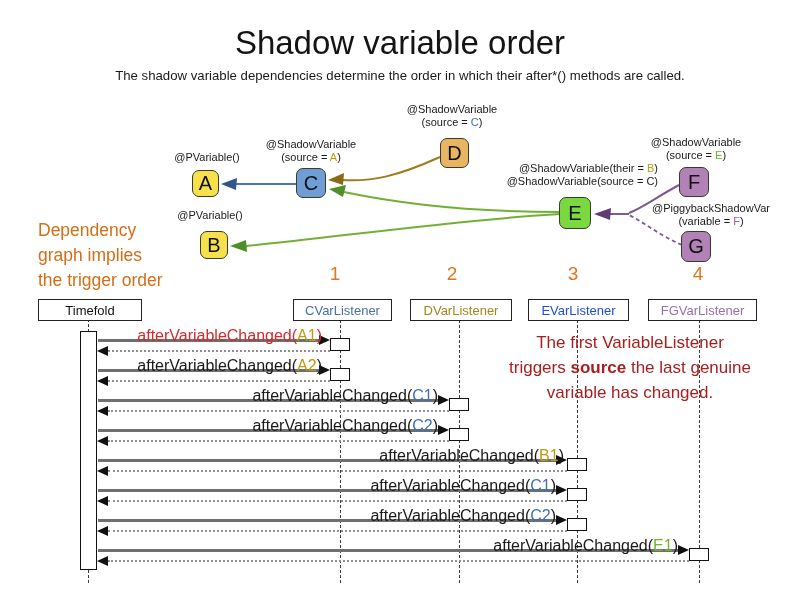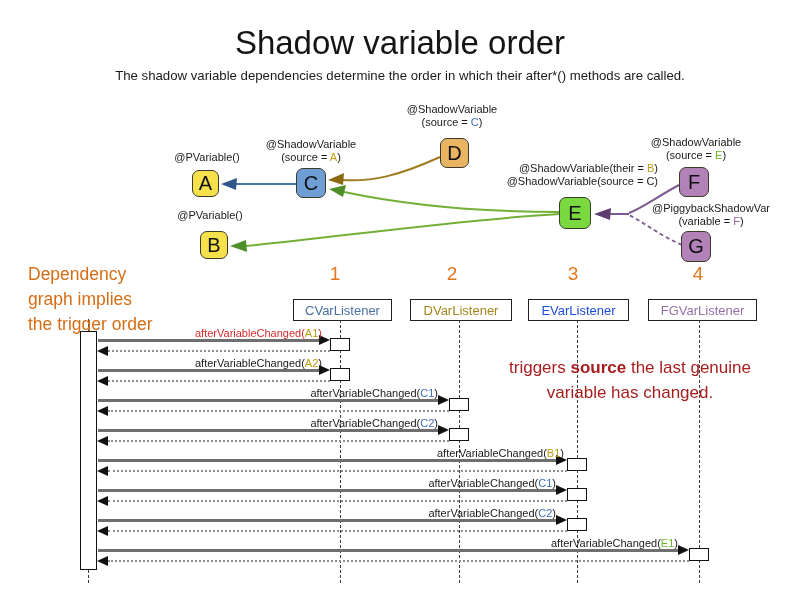--- a/index.html
+++ b/index.html
@@ -7,36 +7,36 @@
         font-family:"Liberation Sans",sans-serif;color:#111;}
   .abs{position:absolute;}
   
   #title{left:0;top:24px;width:800px;text-align:center;font-size:33px;color:#141414;}
   #subtitle{left:0;top:68px;width:800px;text-align:center;font-size:13.2px;color:#1a1a1a;}
   
   .node{position:absolute;border:1.6px solid #3b3b2b;border-radius:7px;z-index:3;
         display:flex;align-items:center;justify-content:center;font-size:20px;color:#111;box-sizing:border-box;}
   .lbl{position:absolute;font-size:11px;line-height:12.5px;color:#1a1a1a;text-align:center;white-space:nowrap;z-index:2;}
   .gold{color:#bf9b0e;} .blue{color:#3f6fba;} .green{color:#6db52c;} .purple{color:#8e6399;} .redm{color:#d42a2a;}
-  #orange-note{left:28px;top:218px;width:200px;font-size:17.5px;line-height:25px;color:#d66d15;z-index:2;margin-top:44px;}
+  #orange-note{left:38px;top:218px;width:200px;font-size:17.5px;line-height:25px;color:#d66d15;z-index:2;}
   #red-note{left:460px;top:330px;width:340px;text-align:center;font-size:17px;line-height:25px;color:#a81e1e;z-index:6;}
   
   .hdr{position:absolute;top:299px;height:20px;box-sizing:content-box;border:1.3px solid #222;background:#fff;
        display:flex;align-items:center;justify-content:center;font-size:13px;z-index:3;}
   .num{position:absolute;top:263px;width:24px;text-align:center;font-size:19px;color:#e0771c;z-index:2;}
   .lifeline{position:absolute;width:0;border-left:1px dashed #3c3c3c;top:320px;height:263px;z-index:1;}
   .act{position:absolute;width:20px;height:13px;background:#fff;border:1.2px solid #111;z-index:3;box-sizing:border-box;}
   #tf-act{left:80px;top:331px;width:17px;height:239px;background:#fff;border:1.3px solid #111;z-index:3;box-sizing:border-box;}
   .mline{position:absolute;height:2.6px;background:#6f6f6f;z-index:4;}
   .ah-r{position:absolute;width:0;height:0;border-left:11px solid #111;
         border-top:5px solid transparent;border-bottom:5px solid transparent;z-index:5;}
   .ah-l{position:absolute;width:0;height:0;border-right:11px solid #111;
         border-top:5px solid transparent;border-bottom:5px solid transparent;z-index:5;}
   .ret{position:absolute;height:0;border-top:2px dotted #8f8f8f;z-index:4;}
-  .msg-label{position:absolute;font-size:11px;white-space:nowrap;z-index:6;color:#1a1a1a;}
+  .msg-label{position:absolute;font-size:16px;white-space:nowrap;z-index:6;color:#1a1a1a;}
   .tar{text-align:right;}
 </style>
 </head>
 <body>
 
 <div id="page">
 
   <div class="abs" id="title">Shadow variable order</div>
   <div class="abs" id="subtitle">The shadow variable dependencies determine the order in which their after*() methods are called.</div>
 
@@ -120,20 +120,23 @@
   <div class="num" style="left:440px">2</div>
   <div class="num" style="left:561px">3</div>
   <div class="num" style="left:686px">4</div>
 
   <div class="lifeline" style="left:88px;top:319px;height:264px"></div>
   <div class="lifeline" style="left:340px"></div>
   <div class="lifeline" style="left:459px"></div>
   <div class="lifeline" style="left:577px"></div>
   <div class="lifeline" style="left:699px"></div>
 
+  <div class="hdr" style="left:38px;width:102px;color:#111">
+      <span>Timefold</span>
+    </div>
   <div class="hdr" style="left:410px;width:100px;color:#a8841c">
       <span>DVarListener</span>
     </div>
   <div class="hdr" style="left:293px;width:97px;color:#4a6fa5">
       <span>CVarListener</span>
     </div>
   <div class="hdr" style="left:528px;width:99px;color:#1d4ed8">
       <span>EVarListener</span>
     </div>
   <div class="hdr" style="left:648px;width:107px;color:#9670a8">
@@ -192,18 +195,18 @@
   <div class="ah-l" style="left:97px;top:526px"></div>
 
   <div class="msg-label tar" style="right:122px;top:537px"><span>afterVariableChanged</span><span>(</span><span class="green">E1</span><span>)</span></div>
   <div class="mline" style="left:98px;top:549px;width:581px"></div>
   <div class="ah-r" style="left:678px;top:545px"></div>
   <div class="act" style="left:689px;top:548px"></div>
   <div class="ret" style="left:108px;top:560px;width:581px"></div>
   <div class="ah-l" style="left:97px;top:556px"></div>
 
   <div class="abs" id="red-note">
-    <br>
+    <span>The first VariableListener</span><br>
     <span>triggers </span><b>source</b><span> the last genuine</span><br>
     <span>variable has changed.</span>
   </div>
 
 </div>
 
 </body></html>

